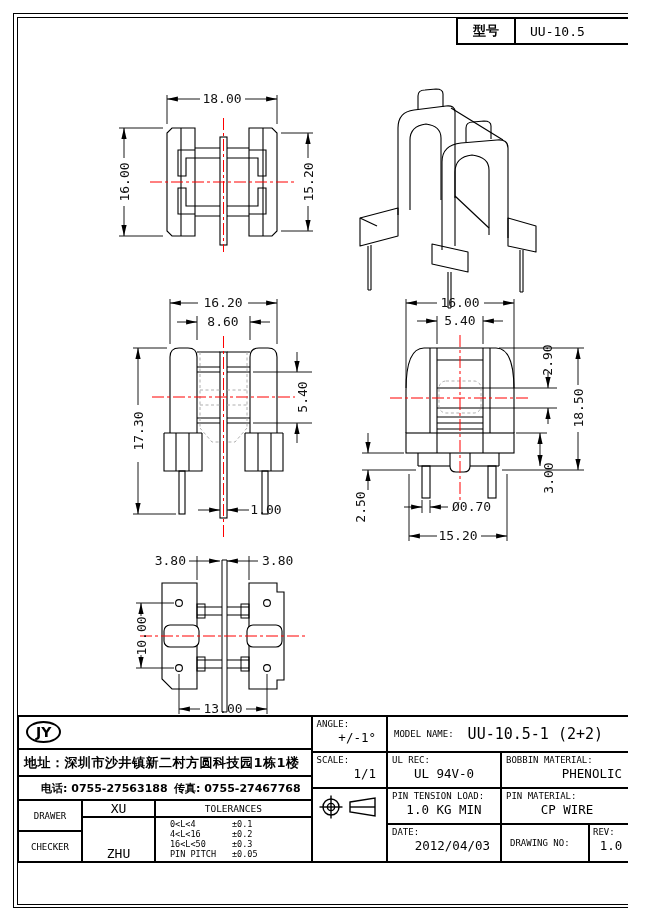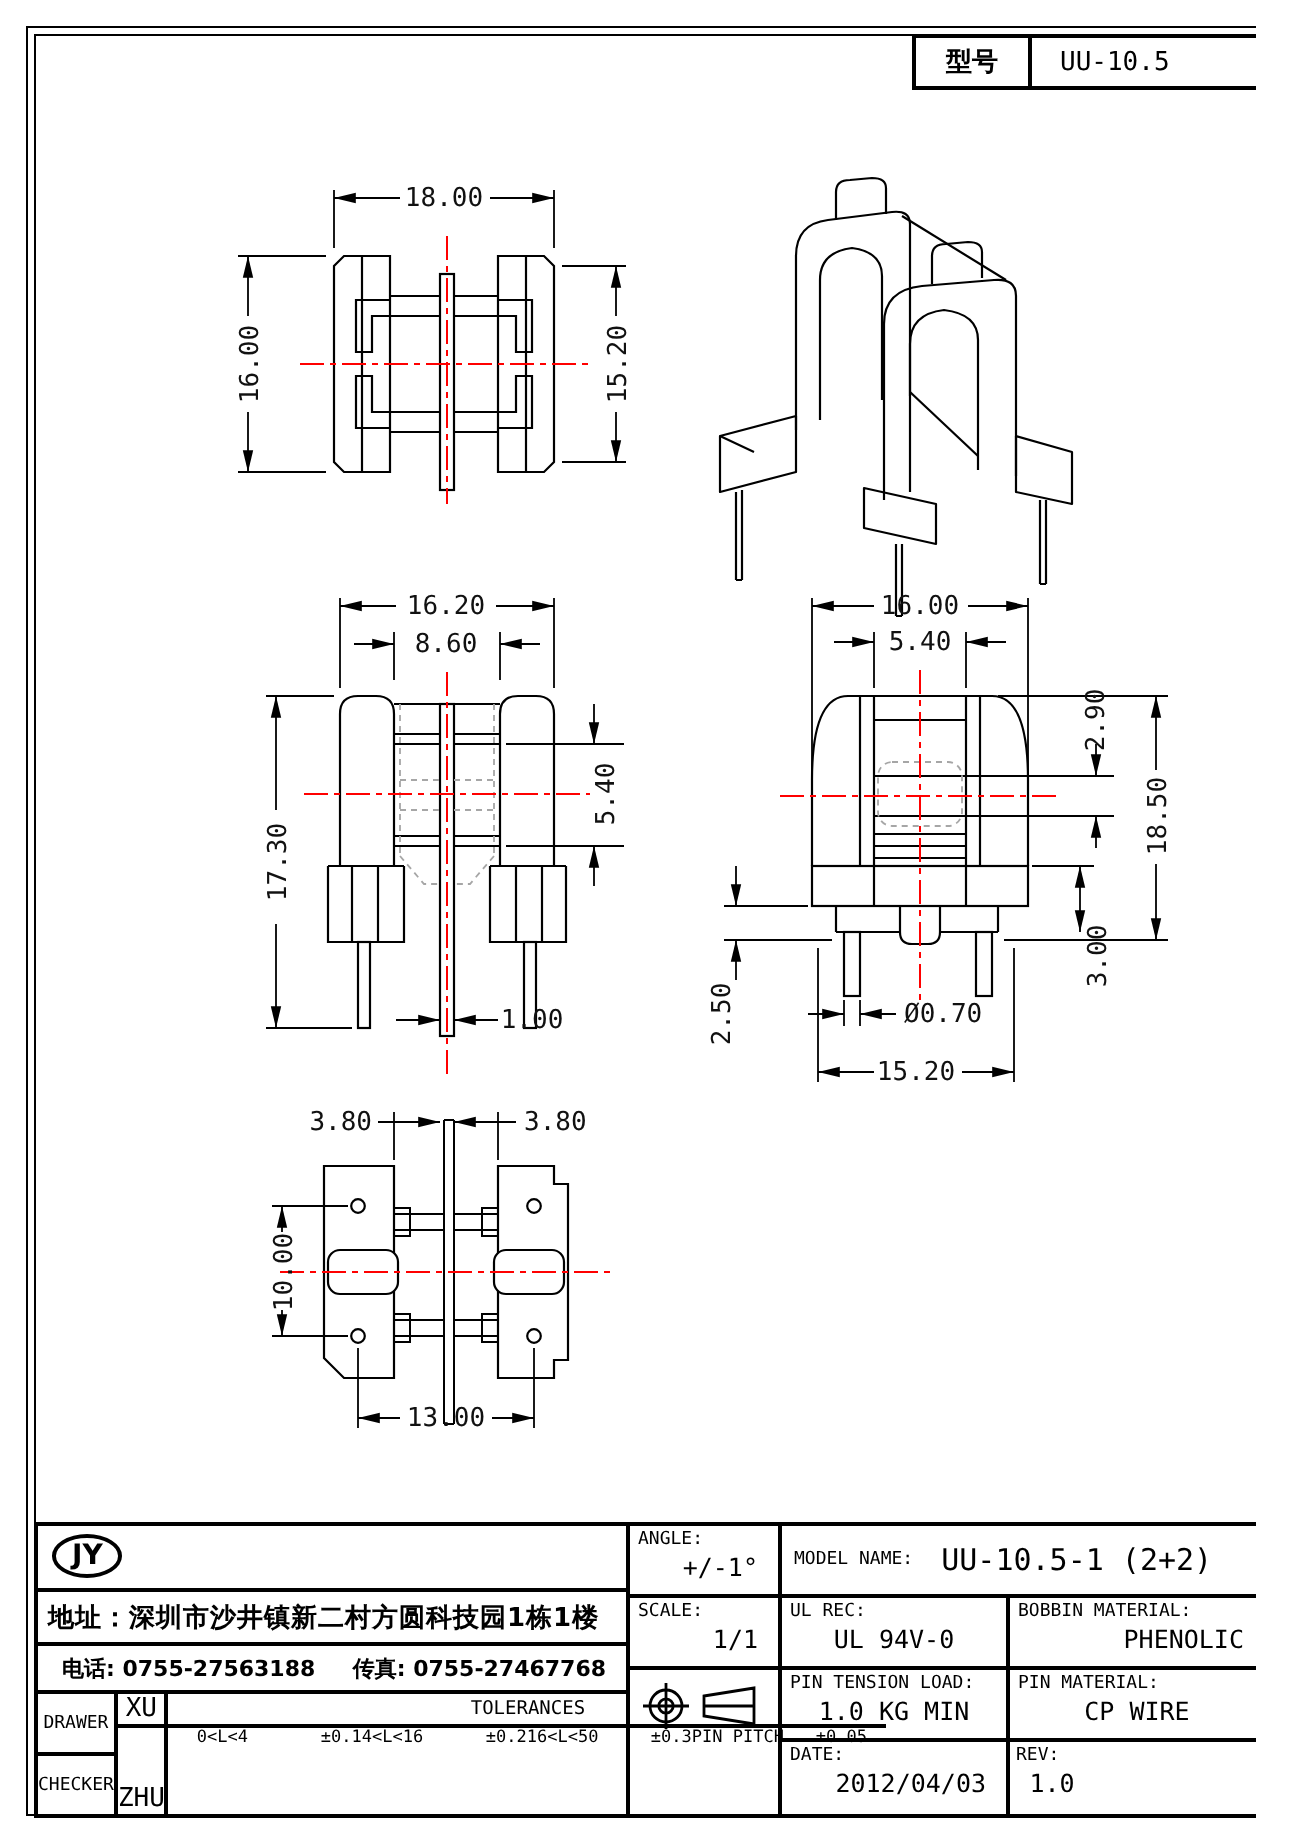--- a/index.html
+++ b/index.html
@@ -11,43 +11,43 @@
   .model-box{position:absolute;left:456px;top:17px;width:178px;height:28px;border:2px solid #000;
              box-sizing:border-box;display:flex;background:#fff;}
   .model-box .lbl{width:56px;border-right:2px solid #000;display:flex;align-items:center;justify-content:center;
                   font-size:13px;font-weight:700;}
   .model-box .val{flex:1;display:flex;align-items:center;padding-left:14px;
                   font-family:"DejaVu Sans Mono",monospace;font-size:13px;}
   
   #dwg{position:absolute;left:0;top:0;}
   .dimtxt{font-family:"DejaVu Sans Mono",monospace;font-size:13px;fill:#111;}
   
-  .tb{position:absolute;left:17px;top:761px;width:617px;height:148px;border:2px solid #000;
+  .tb{position:absolute;left:17px;top:715px;width:617px;height:148px;border:2px solid #000;
       box-sizing:border-box;display:flex;background:#fff;}
   .tb *{box-sizing:border-box;}
   .tb-left{width:296px;border-right:2px solid #000;display:flex;flex-direction:column;}
   .row-company{height:36px;border-bottom:2px solid #000;display:flex;align-items:center;padding-left:7px;}
   .logo{display:inline-block;border:2px solid #000;border-radius:50%;padding:0 8px;font-weight:700;
         font-size:14px;line-height:18px;margin-right:9px;}
   .company{font-size:16.5px;font-weight:600;letter-spacing:1px;}
   .row-address{height:30px;border-bottom:2px solid #000;display:flex;align-items:center;padding-left:5px;
                font-size:13px;font-weight:600;letter-spacing:.5px;}
   .row-phone{height:26px;border-bottom:2px solid #000;display:flex;align-items:center;
-             justify-content:space-between;padding:0 10px 0 12px;font-size:11px;font-weight:600;}
+             justify-content:space-between;padding:0 10px 0 22px;font-size:11px;font-weight:600;}
   .row-sign{flex:1;display:flex;}
   .sg-col1{width:64px;border-right:2px solid #000;display:flex;flex-direction:column;}
   .sg-col2{width:73px;border-right:2px solid #000;display:flex;flex-direction:column;gap:28px;}
   .sg-cell{flex:1;display:flex;align-items:center;justify-content:center;}
   .sg-cell.top{border-bottom:2px solid #000;}
   .mono9{font-family:"DejaVu Sans Mono",monospace;font-size:9px;}
   .mono13{font-family:"DejaVu Sans Mono",monospace;font-size:13px;}
   .tol{flex:1;display:flex;flex-direction:column;}
   .tol-head{height:17px;border-bottom:2px solid #000;display:flex;align-items:center;justify-content:center;
             font-family:"DejaVu Sans Mono",monospace;font-size:9.5px;}
-  .tol-body{flex:1;padding:1px 10px 1px 14px;display:flex;justify-content:space-around;}
+  .tol-body{flex:1;padding:1px 10px 1px 14px;display:flex;flex-direction:column;justify-content:space-around;}
   .tol-row{display:flex;font-family:"DejaVu Sans Mono",monospace;font-size:8.5px;line-height:9px;}
   .tol-row .rng{width:62px;}
   .tb-mid{width:76px;border-right:2px solid #000;display:flex;flex-direction:column;}
   .mid-cell{height:36px;border-bottom:2px solid #000;padding:2px 4px;position:relative;}
   .mid-cell:last-child,.r-cell-last{border-bottom:none;}
   .cell-label{font-family:"DejaVu Sans Mono",monospace;font-size:9px;display:block;}
   .cell-value{font-family:"DejaVu Sans Mono",monospace;font-size:12.5px;display:block;text-align:right;
               padding-right:6px;margin-top:1px;}
   .tb-right{flex:1;display:flex;flex-direction:column;}
   .r-row{height:36px;border-bottom:2px solid #000;display:flex;}
@@ -425,20 +425,23 @@
         <div class="r-c2">
           <span class="cell-label">PIN MATERIAL:</span>
           <span class="cell-value val-center">CP WIRE</span>
         </div>
       </div>
       <div class="r-row">
         <div class="r-c1">
           <span class="cell-label">DATE:</span>
           <span class="cell-value">2012/04/03</span>
         </div>
+        <div class="r-c2 r-c2b">
+          <span class="mono9">DRAWING NO:</span>
+        </div>
         <div class="r-c3">
           <span class="cell-label">REV:</span>
           <span class="cell-value val-center">1.0</span>
         </div>
       </div>
     </div>
   </div>
 </div>
 
 </body></html>

